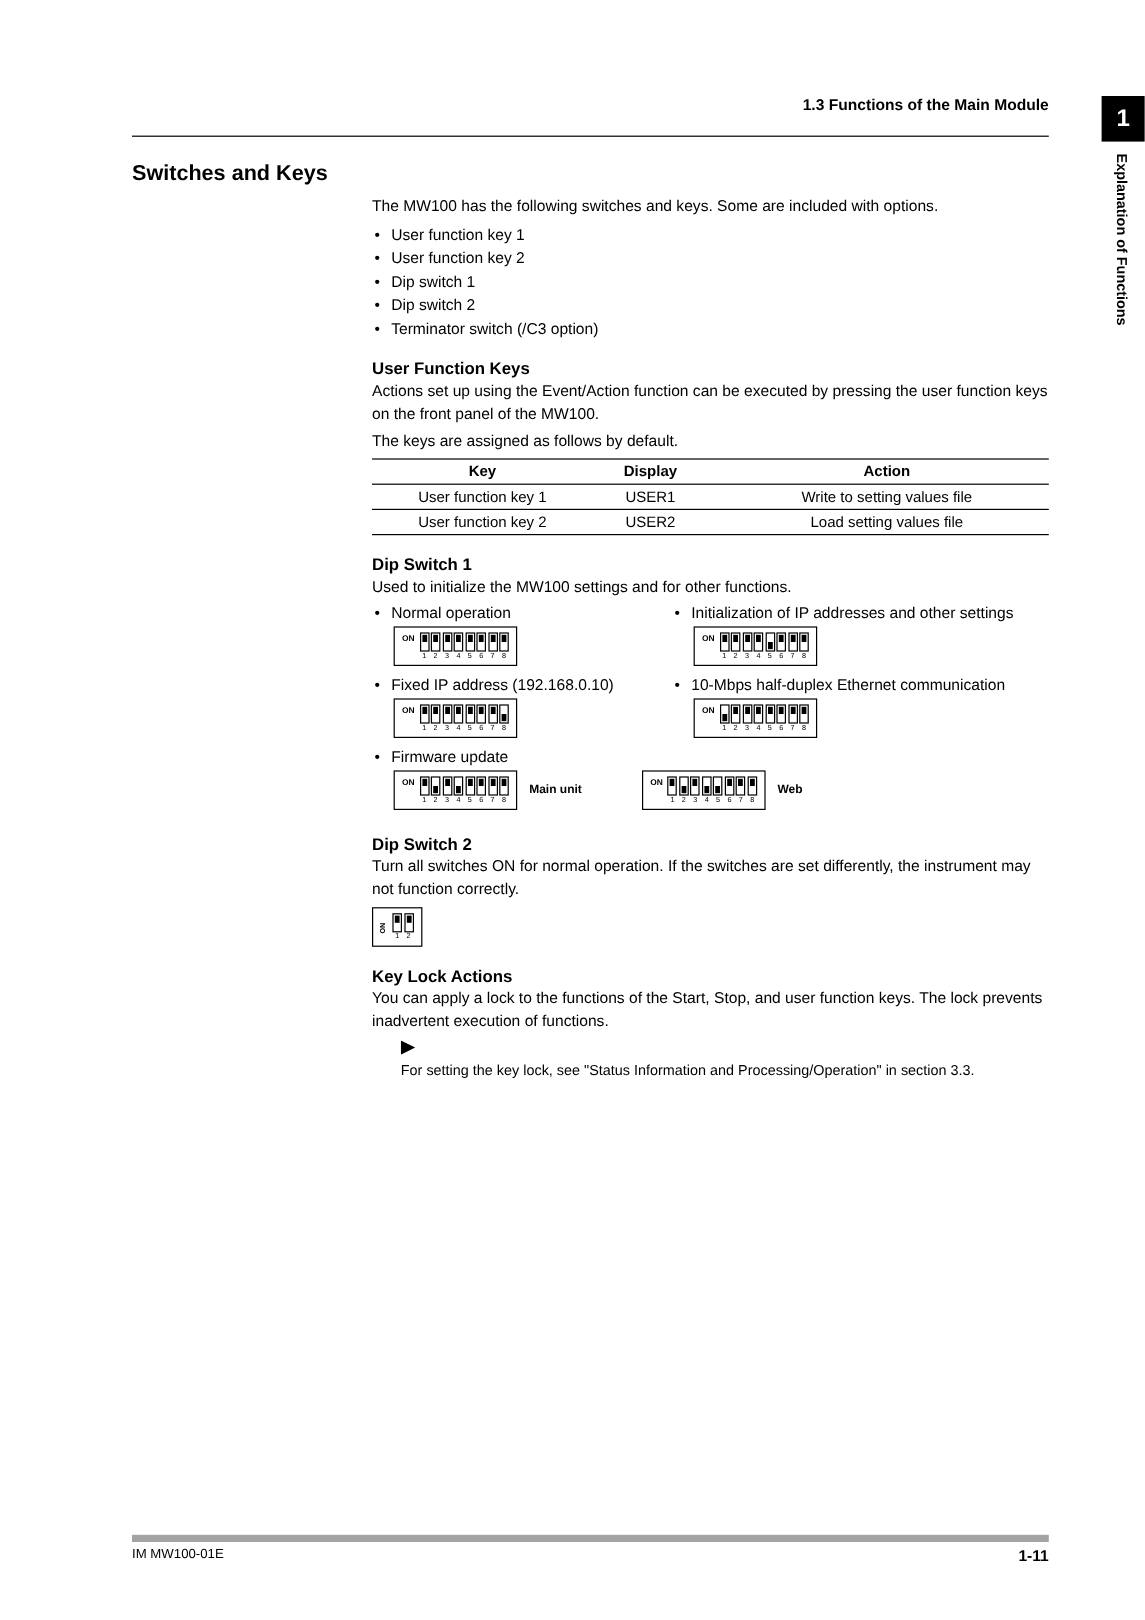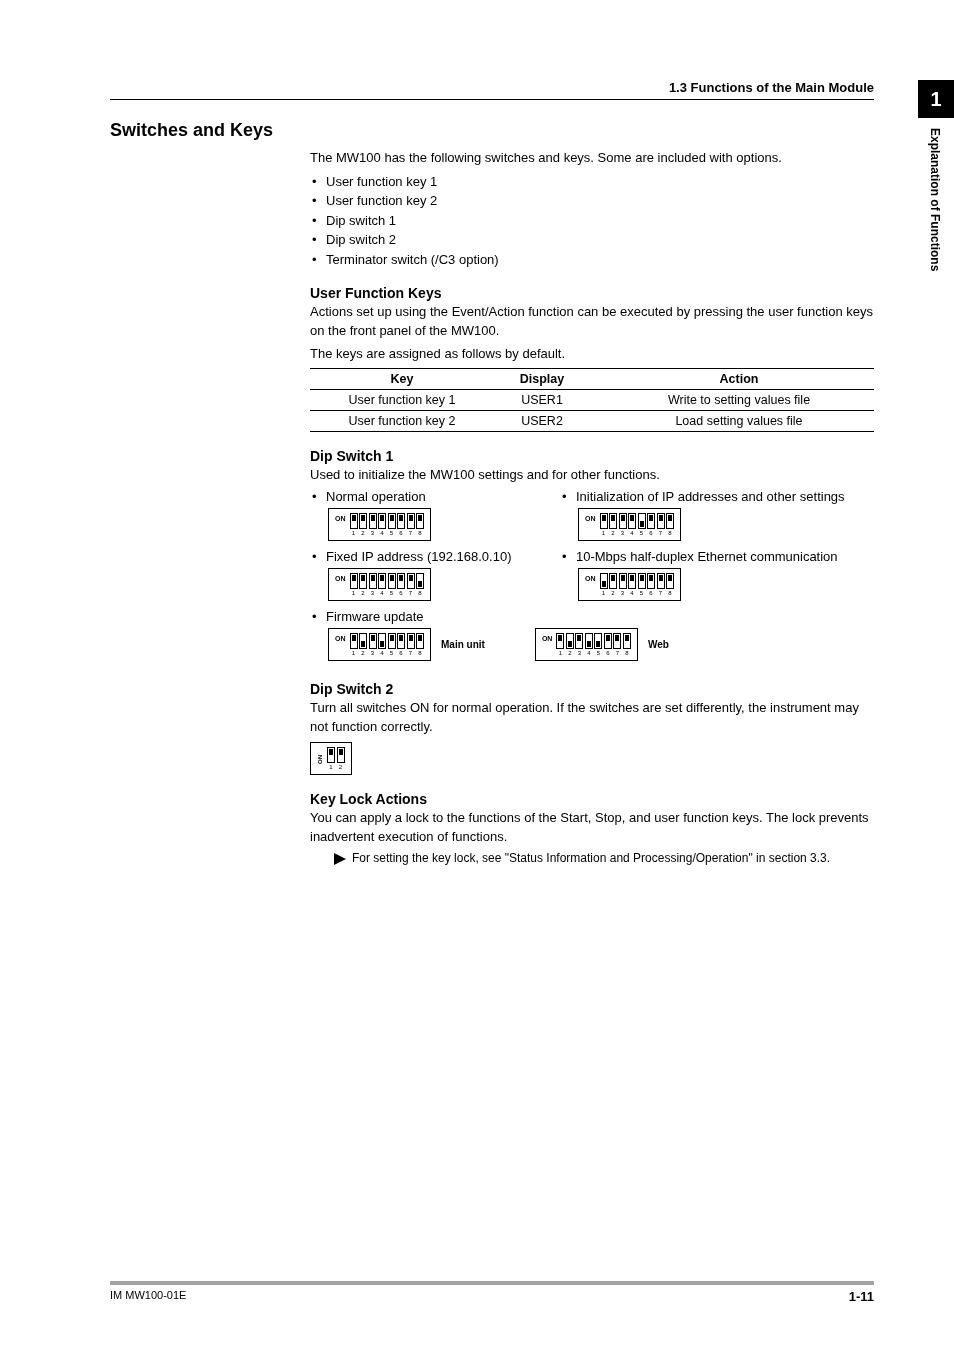--- a/index.html
+++ b/index.html
@@ -39,21 +39,21 @@
   }
   .page {
     padding: 80px 80px 60px 110px;
   }
   .sec-header {
     display: flex;
     justify-content: flex-end;
     font-weight: bold;
     font-size: 13px;
     border-bottom: 1px solid #000;
-    padding-bottom: 4px;
+    padding-bottom: 18px;
     margin-bottom: 20px;
   }
   .h-sec {
     font-weight: bold;
     font-size: 18px;
     margin-bottom: 8px;
   }
   .body-block {
     margin-left: 200px;
   }
@@ -150,28 +150,29 @@
   }
   .fw-label { font-size: 10px; font-weight: bold; }
   .dip2 .dip-box { flex-direction: row; }
   .dip2 .dip-on { writing-mode: vertical-rl; transform: rotate(180deg); align-self: center; font-size: 6px; }
   .note {
     display: flex;
     gap: 6px;
     margin-left: 24px;
     margin-top: 4px;
     font-size: 12px;
+    flex-direction: column;
   }
   .note svg { flex-shrink: 0; margin-top: 2px; }
   .footer {
     position: absolute;
     bottom: 46px;
     left: 110px;
     right: 80px;
-    border-top: 4px solid #a3a3a3;
+    border-top: 6px solid #a3a3a3;
     padding-top: 4px;
     display: flex;
     justify-content: space-between;
     font-size: 11px;
   }
   .footer-right { font-weight: bold; font-size: 13px; }
 </style>
 </head>
 <body>
 

